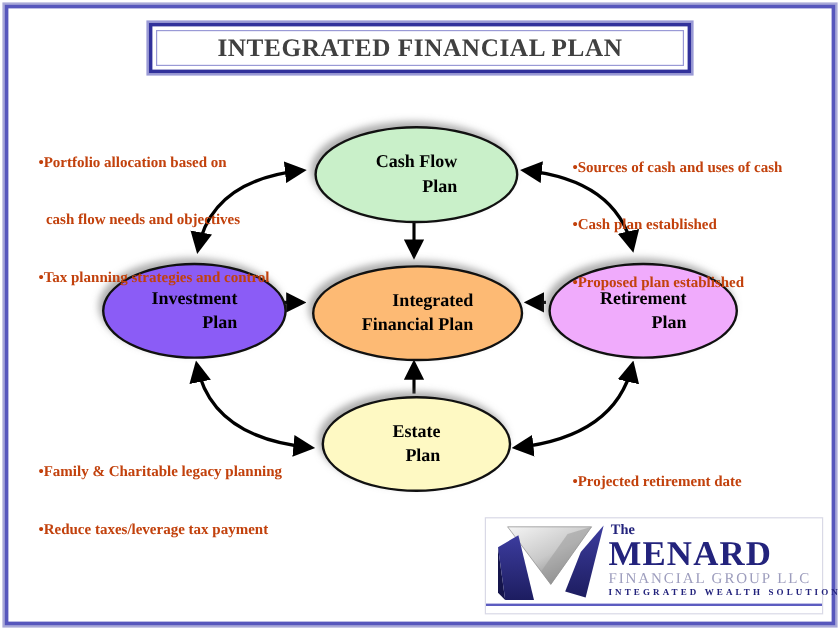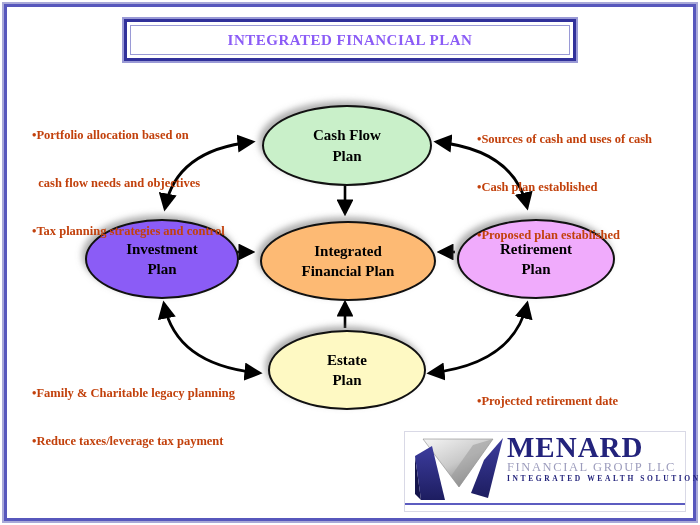--- a/index.html
+++ b/index.html
@@ -16,25 +16,25 @@
     box-sizing:border-box;border:2px solid #9a9ad6;background:#fff;
   }
   .title-mid{
     position:absolute;inset:0;border:3px solid #31319b;box-sizing:border-box;
   }
   .title-inner{
     position:absolute;inset:3px;border:1px solid #9a9ad6;box-sizing:border-box;
     display:flex;align-items:center;justify-content:center;
   }
   .title-text{
-    font-size:15px;font-weight:bold;color:#8b5cf6;letter-spacing:0.5px;white-space:nowrap;
+    font-size:21px;font-weight:bold;color:#404040;letter-spacing:0.5px;white-space:nowrap;
   }
   .ellipse{
     position:absolute;border:2px solid #111;border-radius:50%;
-    display:flex;align-items:center;justify-content:center;text-align:center;
+    display:flex;align-items:center;justify-content:center;text-align:right;
     box-shadow:-3px -4px 6px rgba(110,110,110,0.55);
   }
   .ellipse .lbl{font-weight:bold;font-size:15px;line-height:1.35;color:#000;}
   .el-cashflow {left:262px;top:105px;width:166px;height:77px;}
   .el-investment{left:85px; top:219px;width:150px;height:76px;}
   .el-center    {left:260px;top:221px;width:172px;height:76px;}
   .el-retirement{left:457px;top:219px;width:154px;height:76px;}
   .el-estate    {left:268px;top:330px;width:154px;height:76px;}
   .note{
     position:absolute;font-weight:bold;font-size:12.5px;line-height:16px;color:#c2410c;
@@ -147,18 +147,19 @@
         <stop offset="1" stop-color="#1d1d60"></stop>
       </linearGradient>
     </defs>
     <polygon points="10,3 80,3 46,51" fill="url(#silver)" stroke="#8a8a8a" stroke-width="0.6"></polygon>
     <polygon points="46,51 80,3 60,9 38,40" fill="#9a9a9a" opacity="0.55"></polygon>
     <polygon points="2,20 8,64 2,58" fill="#15154c"></polygon>
     <polygon points="2,20 19,10 32,64 8,64" fill="url(#navyg)"></polygon>
     <polygon points="90,2 75,62 58,57 71,24" fill="url(#navyg)"></polygon>
   </svg>
   <div class="logo-textblock">
+    <div class="logo-the">The</div>
     <div class="logo-name">MENARD</div>
     <div class="logo-sub">FINANCIAL GROUP LLC</div>
     <div class="logo-tag">INTEGRATED WEALTH SOLUTIONS</div>
   </div>
   <div class="logo-rule"></div>
 </div>
 
 </body></html>

